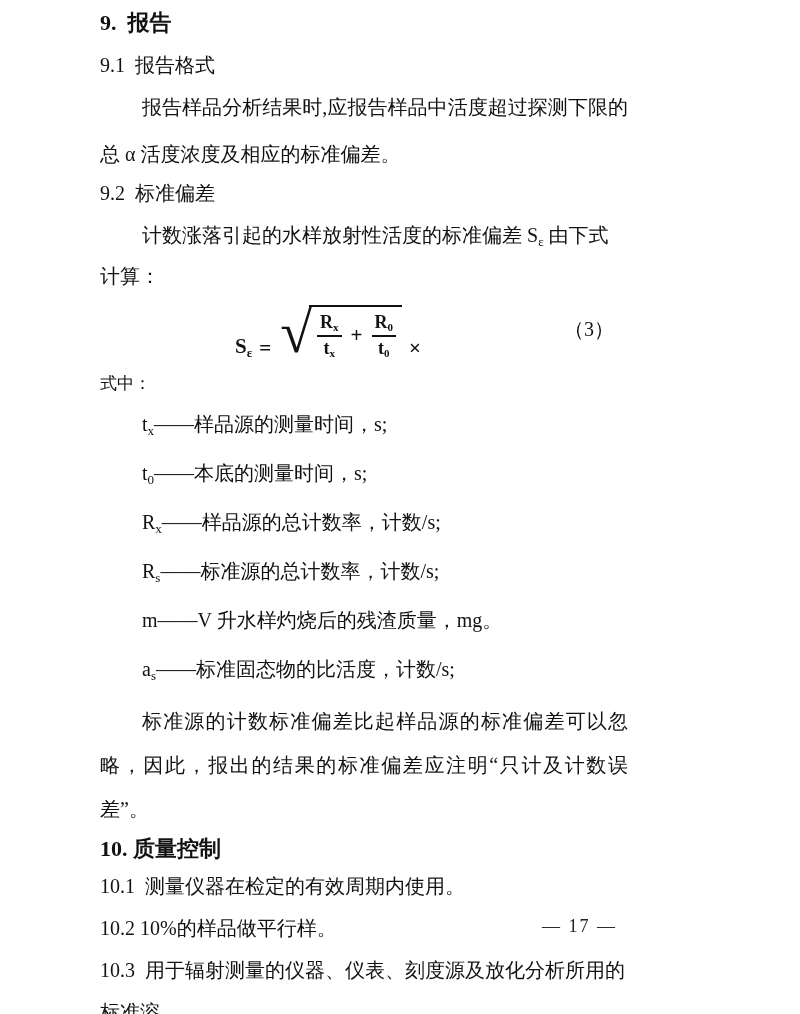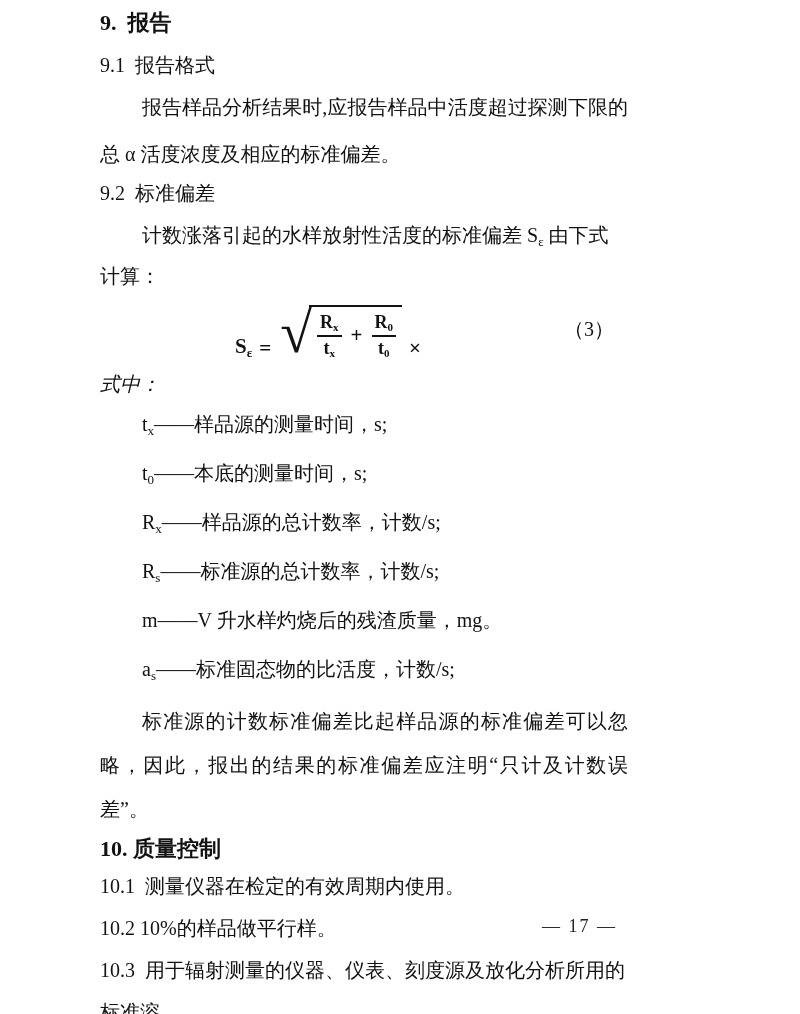--- a/index.html
+++ b/index.html
@@ -9,21 +9,21 @@
     padding: 8px 80px 0 100px;
     background: #ffffff;
     color: #121212;
     font-family: "Liberation Serif", serif;
     overflow: hidden;
   }
   .h-main  { font-size: 22px; font-weight: bold; line-height: 30px; white-space: pre-wrap; }
   .h-sub   { font-size: 20px; line-height: 30px; margin-top: 12px; white-space: pre-wrap; font-family: Liberation Serif, serif; }
   .para    { font-size: 20px; line-height: 47px; text-indent: 42px; text-align: justify; margin-top: 4px; }
   .p-intro { font-size: 20px; line-height: 34px; margin-top: 10px; text-indent: 42px; white-space: pre-wrap; }
-  .where   { font-size: 20px; line-height: 30px; margin-top: 8px; font-style: italic; }
+  .where   { font-size: 17px; line-height: 30px; margin-top: 8px; }
   .note    { font-size: 20px; line-height: 44px; text-indent: 42px; text-align: justify; margin-top: 2px; }
   .h10     { font-size: 22px; font-weight: bold; line-height: 32px; margin-top: 2px; white-space: pre-wrap; }
   .qc-item { font-size: 20px; line-height: 42px; white-space: pre-wrap; }
 
   .sub-s { font-size: 13px; vertical-align: -4px; }
 
   
   .formula-row {
     position: relative; margin-top: 4px; margin-left: 135px; height: 64px;
     display: flex; align-items: flex-end;

